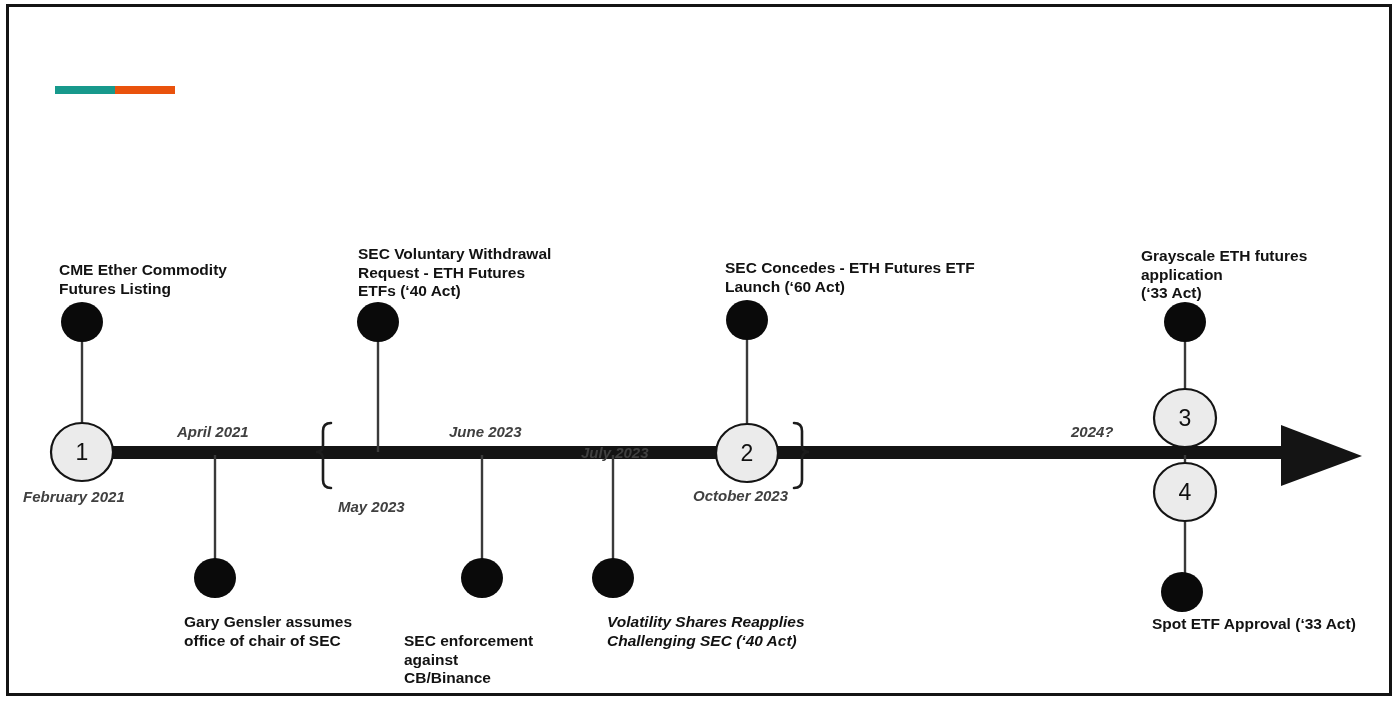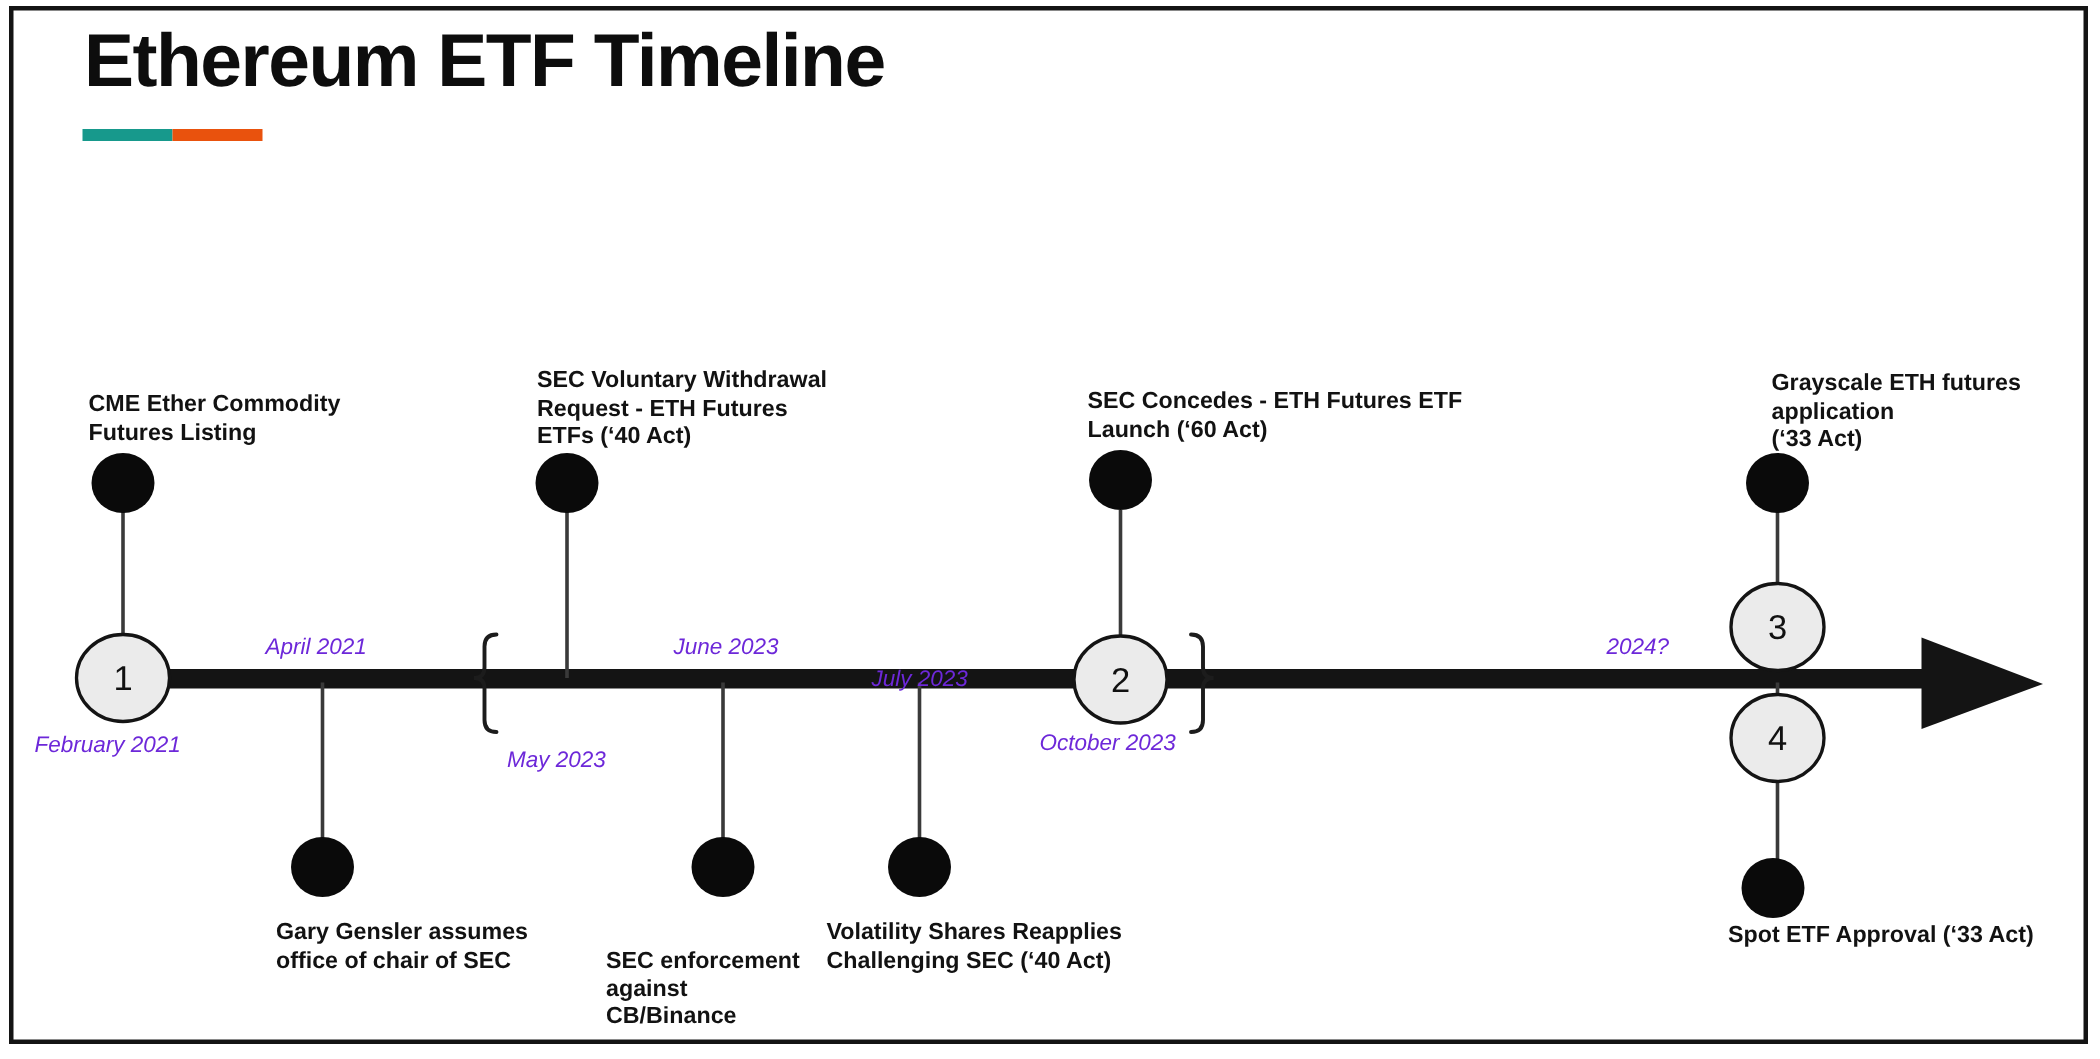--- a/index.html
+++ b/index.html
@@ -65,42 +65,41 @@
     font-size: 15.5px;
     font-weight: 700;
     color: #121212;
     line-height: 18.5px;
     white-space: pre-line;
   }
   .date-label {
     position: absolute;
     font-size: 15px;
     font-style: italic;
-    font-weight: 400;
-    color: #6d28d9;
+    font-weight: 700;
+    color: #404040;
     white-space: nowrap;
     line-height: 17px;
   }
   .node-num {
     position: absolute;
     font-size: 23px;
     font-style: normal;
     color: #111111;
     text-align: center;
     line-height: 1;
   }
 </style>
 </head>
 <body>
 
 <div id="stage" style="background: rgb(255, 255, 255);">
 
   <div id="frame" style="border-color: rgb(20, 20, 20);"></div>
 
-  <div id="title">Ethereum ETF Timeline</div>
 
   <div id="accent">
     <div class="seg-a" style="background: rgb(23, 153, 140);"></div>
     <div class="seg-b" style="background: rgb(233, 82, 13);"></div>
   </div>
 
   <svg id="canvas" viewBox="0 0 1400 706">
 
     <rect x="82" y="446" width="1202" height="13" fill="#141414"></rect>
 
@@ -156,25 +155,25 @@
 Futures Listing</div>
 
   <div class="evt-label" style="left:358px; top:245px; width:260px;">SEC Voluntary Withdrawal
 Request - ETH Futures
 ETFs (‘40 Act)</div>
 
   <div class="evt-label" style="left:404px; top:613px; width:180px;margin-top:19px;">SEC enforcement
 against
 CB/Binance</div>
 
-  <div class="evt-label" style="left:551px; top:613px; width:260px;">Volatility Shares Reapplies
+  <div class="evt-label" style="left:607px; top:613px; width:260px;font-style:italic;">Volatility Shares Reapplies
 Challenging SEC (‘40 Act)</div>
 
   <div class="evt-label" style="left:725px; top:259px; width:300px;">SEC Concedes - ETH Futures ETF
 Launch (‘60 Act)</div>
 
-  <div class="evt-label" style="left:1141px; top:247px; width:220px;margin-left:40px;">Grayscale ETH futures
+  <div class="evt-label" style="left:1141px; top:247px; width:220px;">Grayscale ETH futures
 application
 (‘33 Act)</div>
 
   <div class="evt-label" style="left:1152px; top:615px; width:260px;">Spot ETF Approval (‘33 Act)</div>
 
 </div>
 
 </body></html>

